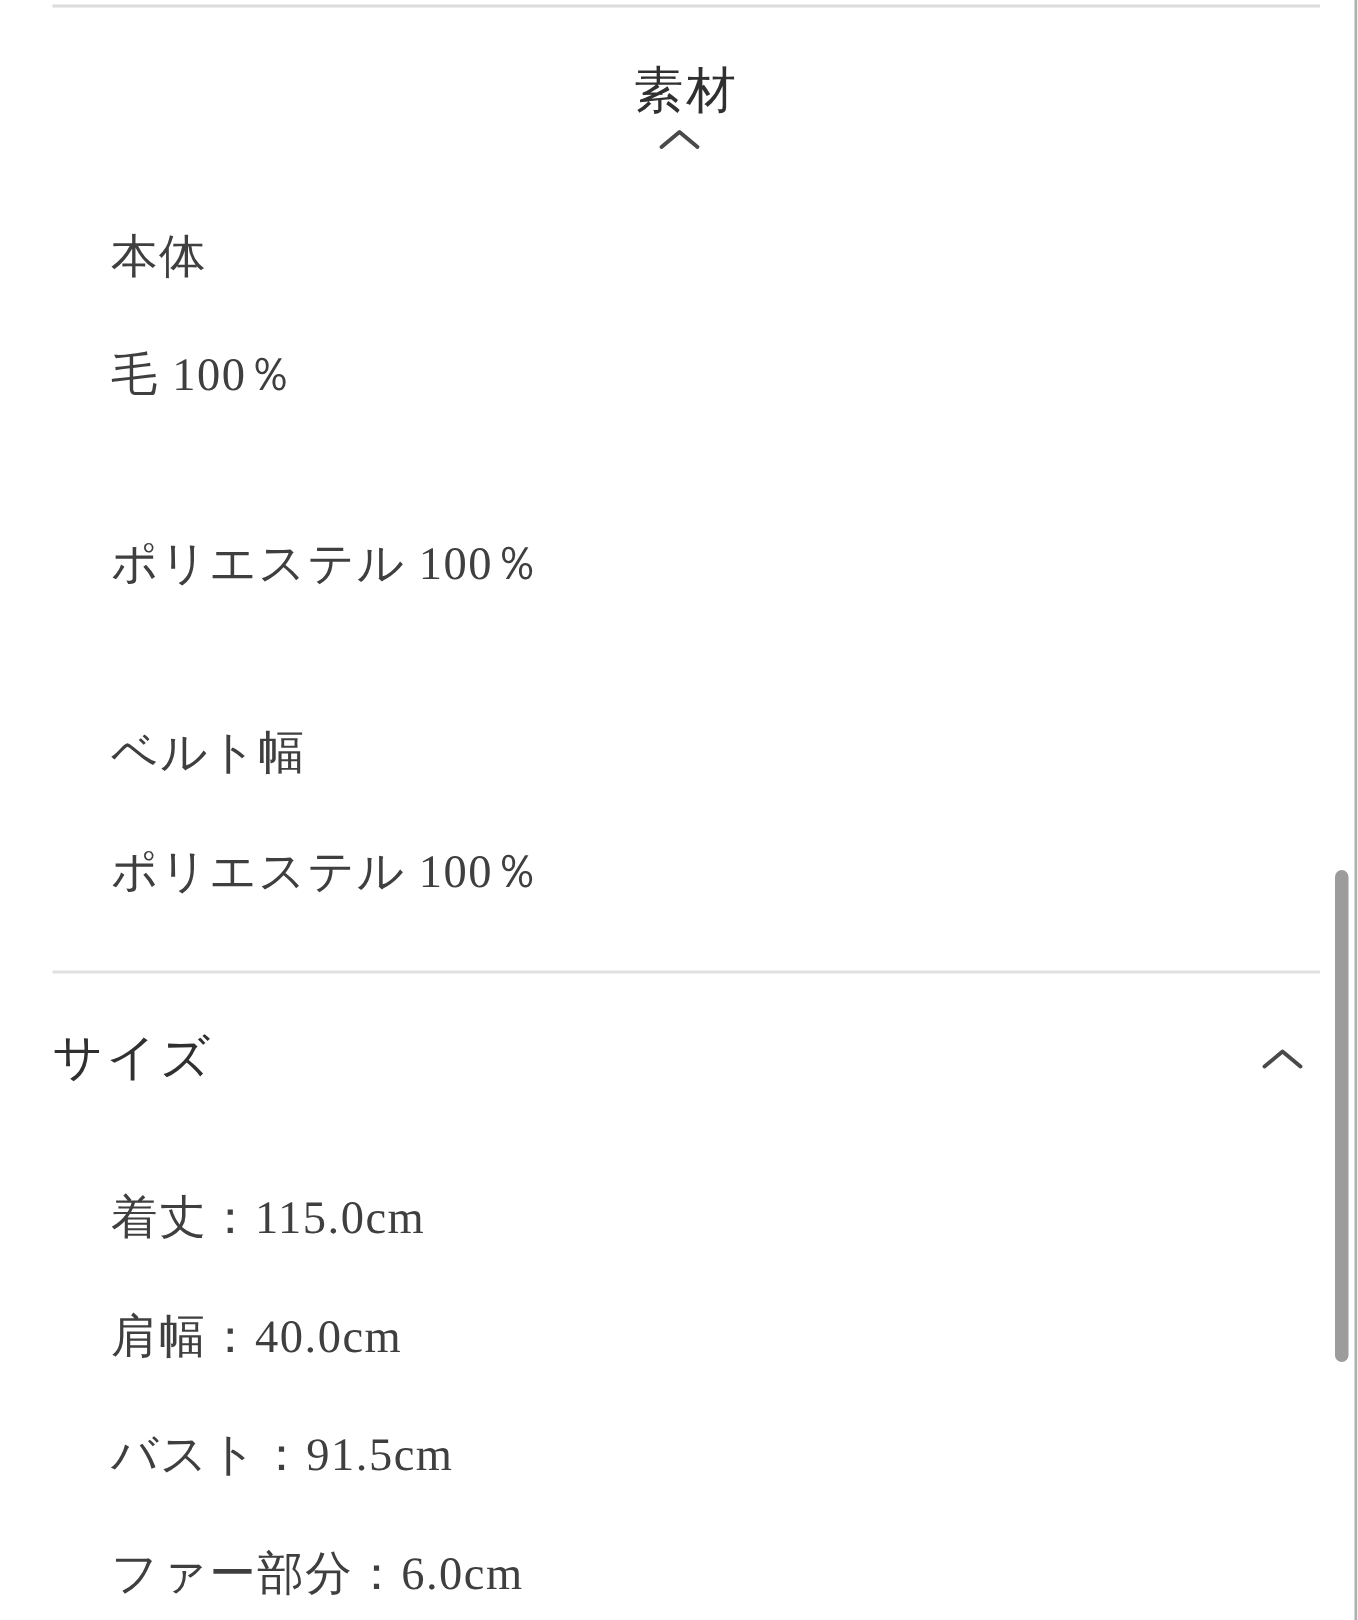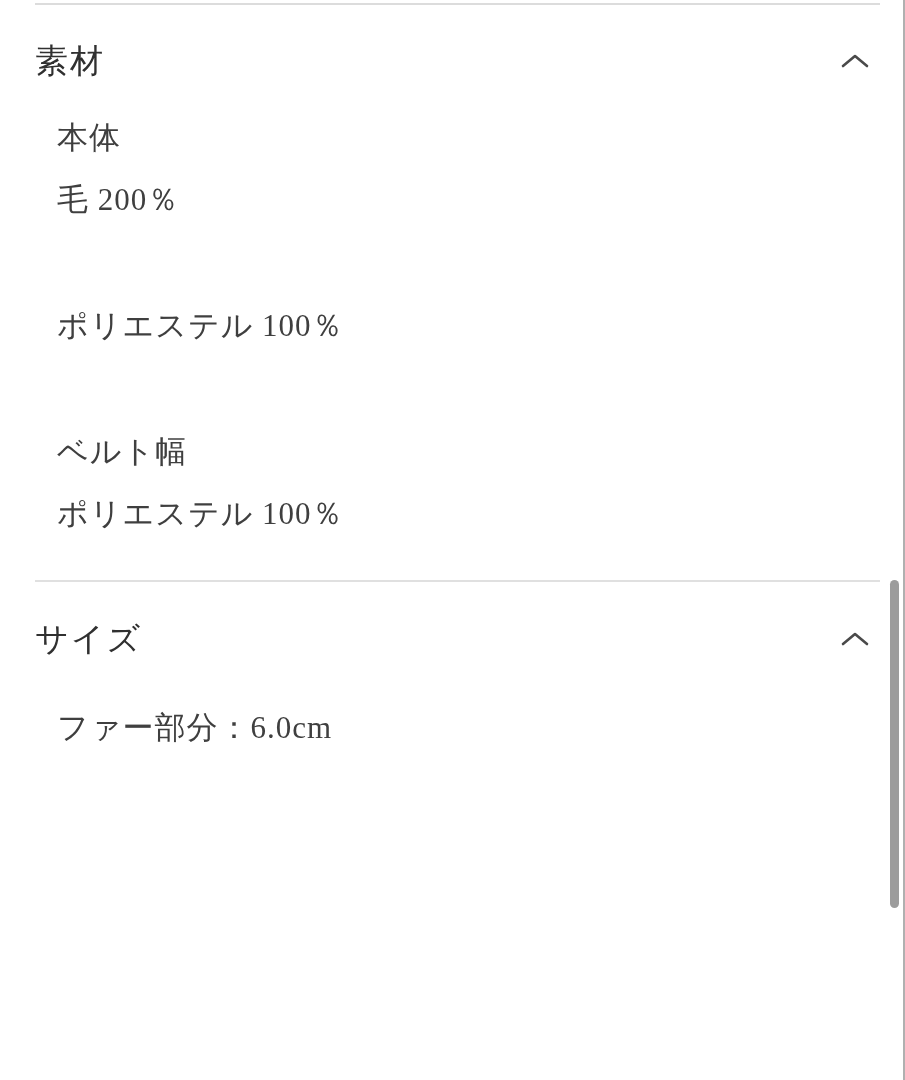--- a/index.html
+++ b/index.html
@@ -16,37 +16,37 @@
     border-top: 2px solid #dcdcdc;
     margin: 3px 25px 0 35px;
   }
   .acc-header {
     display: flex;
     justify-content: space-between;
     align-items: center;
     margin: 0 25px 0 35px;
     cursor: pointer;
   }
-  .acc-header.material { padding: 32px 0 0 0; }
+  .acc-header.material { padding: 32px 0 0 0; flex-direction: column; }
   .acc-header.size     { padding: 33px 0 0 0; text-align: right; }
   .acc-title {
     margin: 0;
     font-size: 33px;
     line-height: 48px;
     font-weight: normal;
     color: #303030;
     letter-spacing: 2px;
   }
   .chev { display: block; flex: 0 0 auto; margin-right: 10px; }
   .chev svg { display: block; }
   .acc-body { margin: 0 25px 0 57px; }
   .acc-body.material { padding-top: 22px; }
   .acc-body.size     { padding-top: 34px; }
   .group p, .acc-body.size p {
-    margin: 0;
+    margin: 17px;
     font-size: 31px;
     line-height: 62px;
     letter-spacing: 1px;
     white-space: nowrap;
   }
   .group + .group { margin-top: 64px; }
   .mid-rule {
     border-top: 2px solid #e0e0e0;
     margin: 35px 25px 0 35px;
   }
@@ -80,21 +80,21 @@
       <h2 class="acc-title">素材</h2>
       <span class="chev">
         <svg width="30" height="16" viewBox="0 0 30 16">
           <polyline points="3,13 15,3 27,13" fill="none" stroke="#4a4a4a" stroke-width="2.6" stroke-linecap="round" stroke-linejoin="round"></polyline>
         </svg>
       </span>
     </div>
     <div class="acc-body material">
       <div class="group">
         <p>本体</p>
-        <p>毛 200％</p>
+        <p>毛 100％</p>
       </div>
       <div class="group">
         <p>ポリエステル 100％</p>
       </div>
       <div class="group">
         <p>ベルト幅</p>
         <p>ポリエステル 100％</p>
       </div>
     </div>
   </section>
@@ -104,20 +104,23 @@
   <section>
     <div class="acc-header size">
       <h2 class="acc-title">サイズ</h2>
       <span class="chev">
         <svg width="30" height="16" viewBox="0 0 30 16">
           <polyline points="3,13 15,3 27,13" fill="none" stroke="#4a4a4a" stroke-width="2.6" stroke-linecap="round" stroke-linejoin="round"></polyline>
         </svg>
       </span>
     </div>
     <div class="acc-body size">
+      <p>着丈：115.0cm</p>
+      <p>肩幅：40.0cm</p>
+      <p>バスト：91.5cm</p>
       <p>ファー部分：6.0cm</p>
     </div>
   </section>
 
   <div class="scrollbar-thumb"></div>
   <div class="right-edge"></div>
 
 </div>
 
 </body></html>

